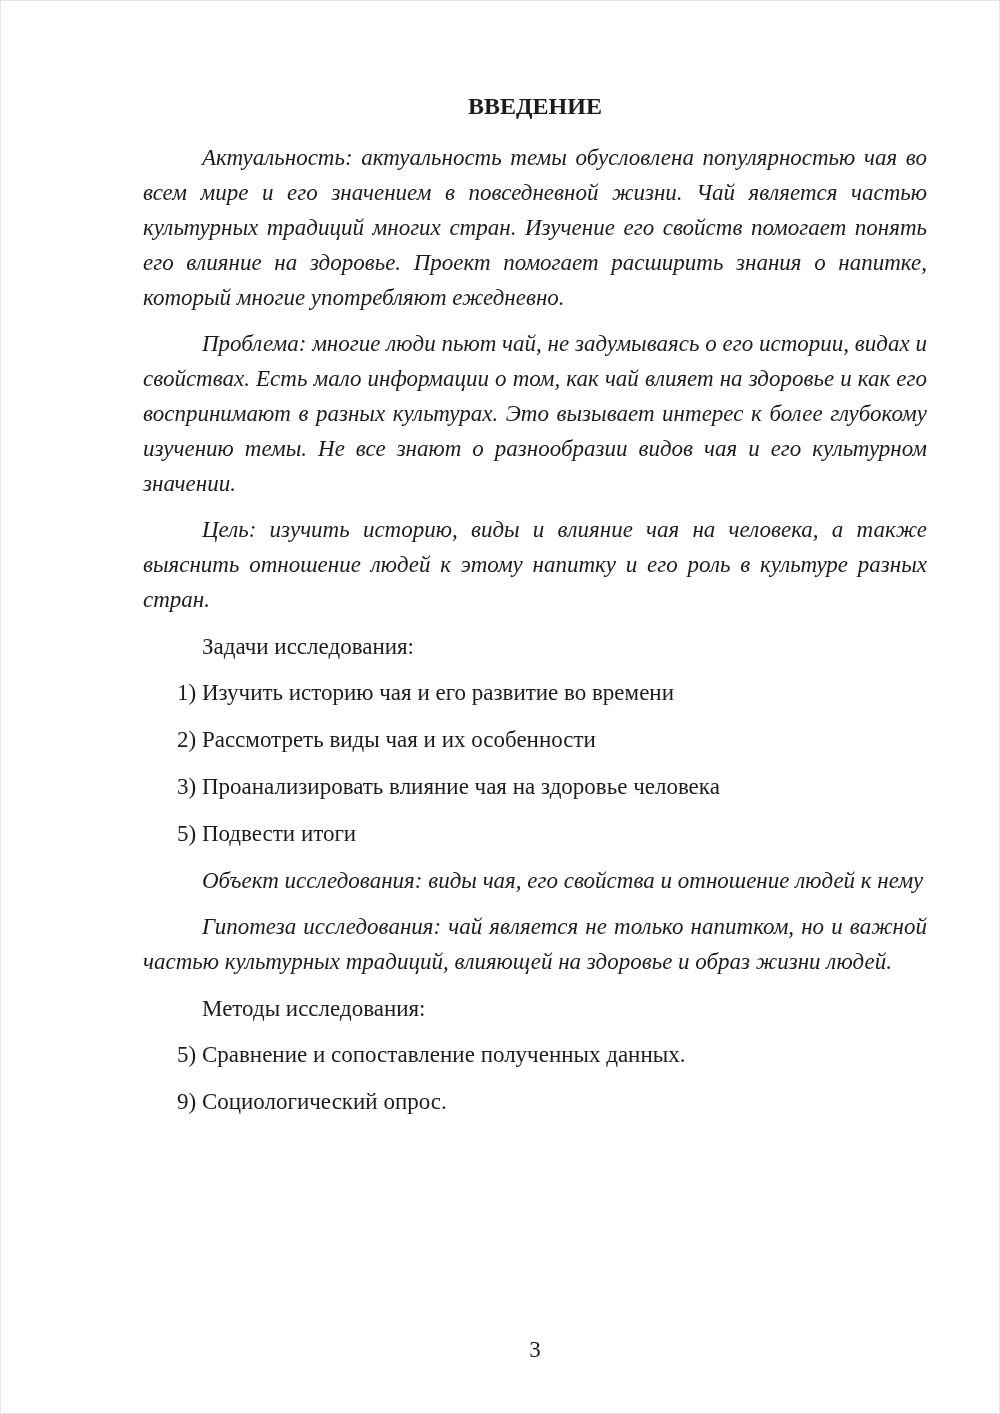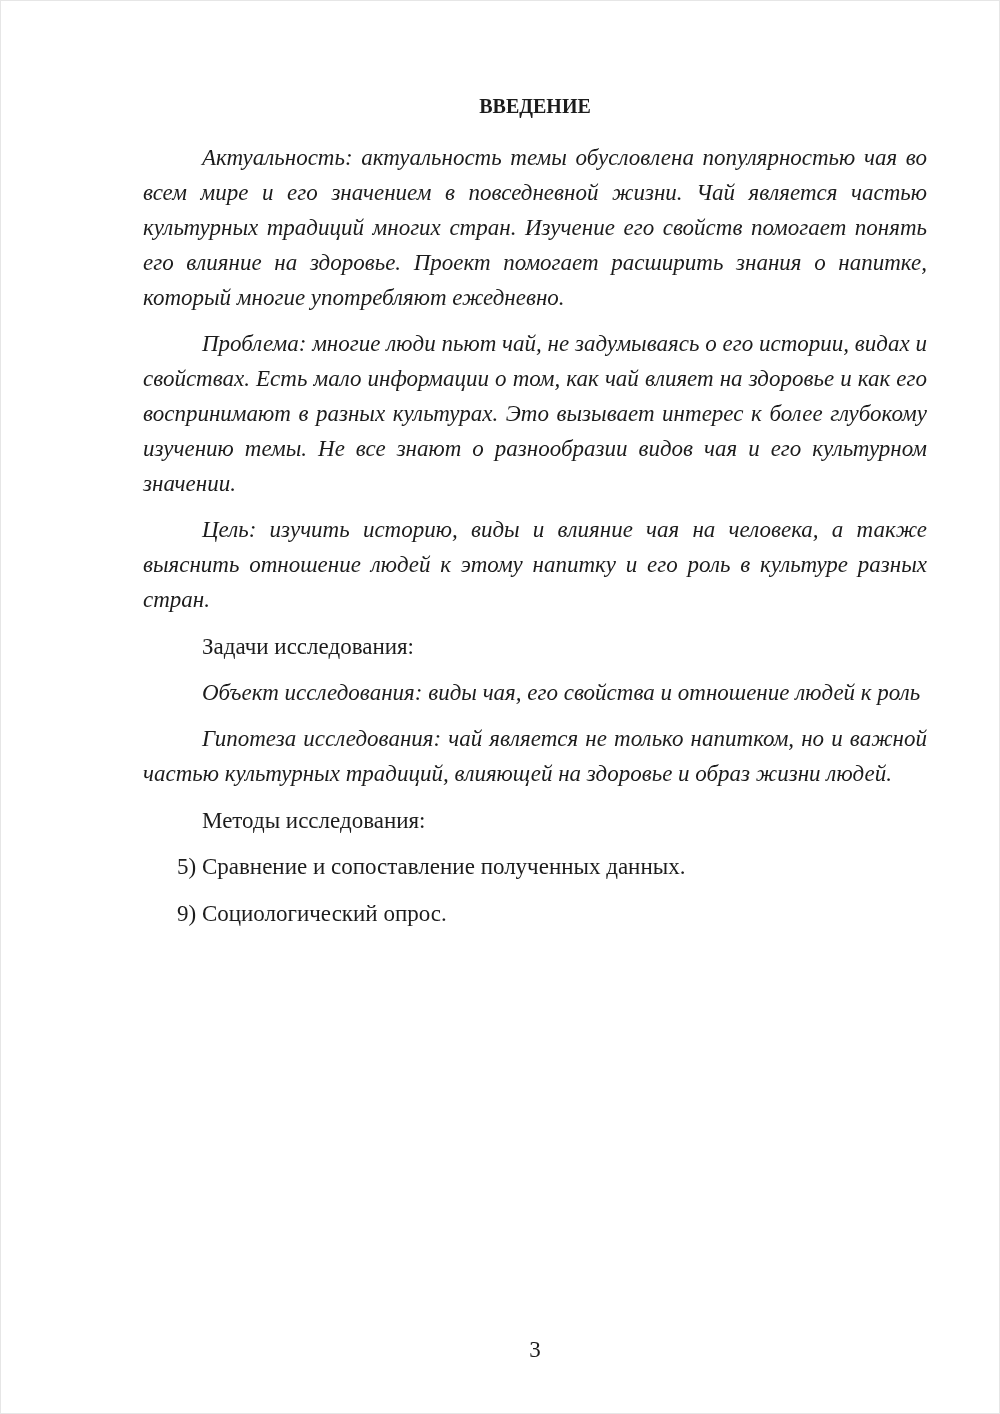--- a/index.html
+++ b/index.html
@@ -16,21 +16,21 @@
     box-sizing: border-box;
     padding: 88px 72px 80px 142px;
     font-family: "Liberation Serif", "DejaVu Serif", serif;
     font-size: 23px;
     line-height: 35px;
     color: #1c1c1c;
     overflow: hidden;
     border: 1px solid #e6e6e6;
   }
   .doc-title {
-    font-size: 20px;
+    font-size: 24px;
     font-weight: bold;
     text-align: center;
     margin: 0 0 16px 0;
     line-height: 35px;
   }
   .para {
     margin: 0 0 11px 0;
     text-align: justify;
     text-indent: 59px;
     font-style: italic;
@@ -63,26 +63,30 @@
   <h1 class="doc-title">ВВЕДЕНИЕ</h1>
 
   <p class="para">Актуальность: актуальность темы обусловлена популярностью чая во всем мире и его значением в повседневной жизни. Чай является частью культурных традиций многих стран. Изучение его свойств помогает понять его влияние на здоровье. Проект помогает расширить знания о напитке, который многие употребляют ежедневно.</p>
 
   <p class="para">Проблема: многие люди пьют чай, не задумываясь о его истории, видах и свойствах. Есть мало информации о том, как чай влияет на здоровье и как его воспринимают в разных культурах. Это вызывает интерес к более глубокому изучению темы. Не все знают о разнообразии видов чая и его культурном значении.</p>
 
   <p class="para">Цель: изучить историю, виды и влияние чая на человека, а также выяснить отношение людей к этому напитку и его роль в культуре разных стран.</p>
 
   <p class="para-heading">Задачи исследования:</p>
 
+  <p class="list-item">1) Изучить историю чая и его развитие во времени</p>
+
+  <p class="list-item">2) Рассмотреть виды чая и их особенности</p>
+
+  <p class="list-item">3) Проанализировать влияние чая на здоровье человека</p>
 
 
+  <p class="list-item">5) Подвести итоги</p>
 
-
-
-  <p class="para">Объект исследования: виды чая, его свойства и отношение людей к роль</p>
+  <p class="para">Объект исследования: виды чая, его свойства и отношение людей к нему</p>
 
 
   <p class="para">Гипотеза исследования: чай является не только напитком, но и важной частью культурных традиций, влияющей на здоровье и образ жизни людей.</p>
 
   <p class="para-heading">Методы исследования:</p>
 
 
   <p class="list-item">5) Сравнение и сопоставление полученных данных.</p>
 
   <p class="list-item">9) Социологический опрос.</p>

